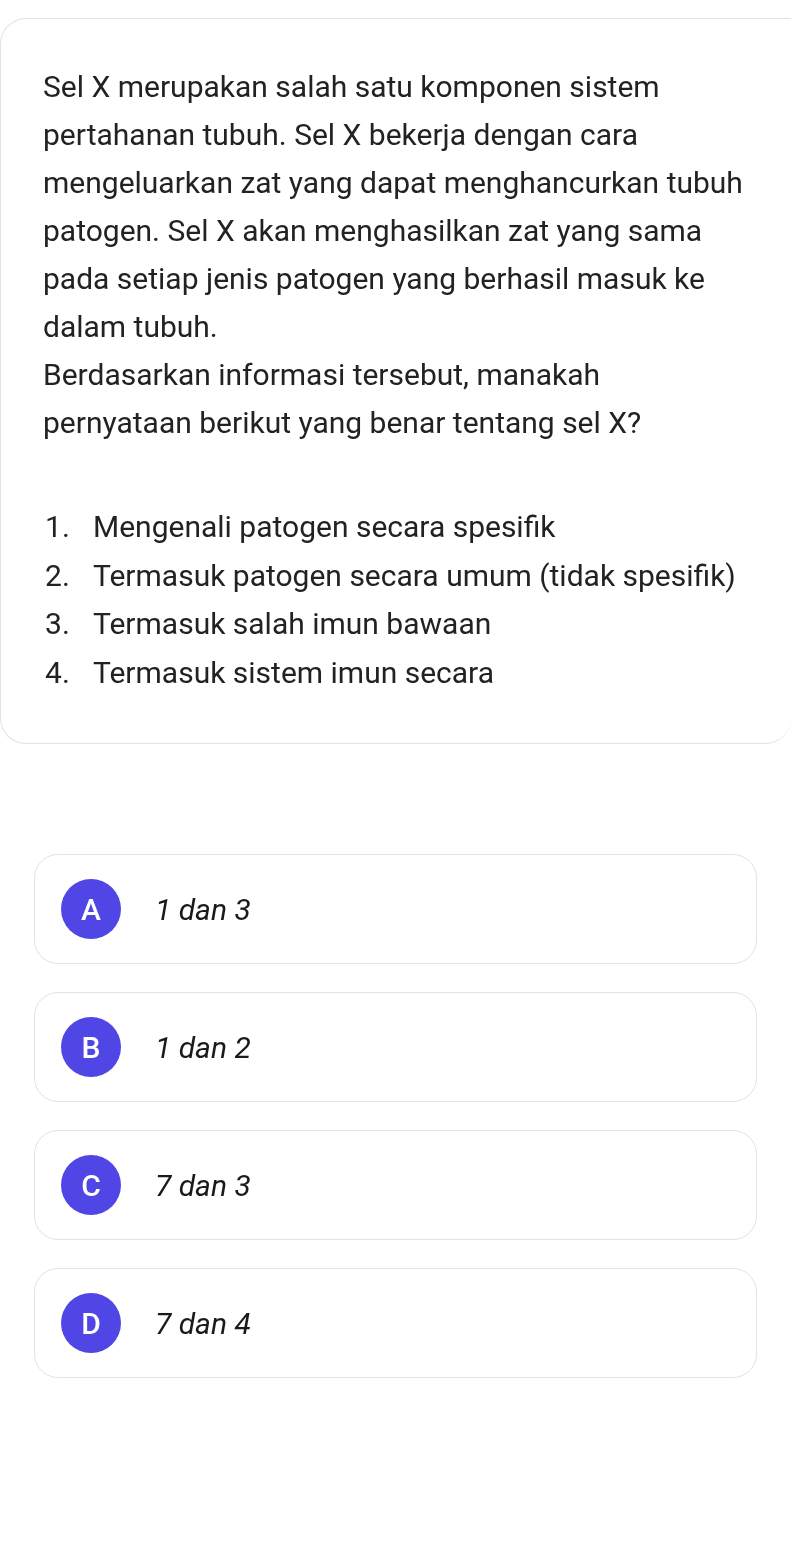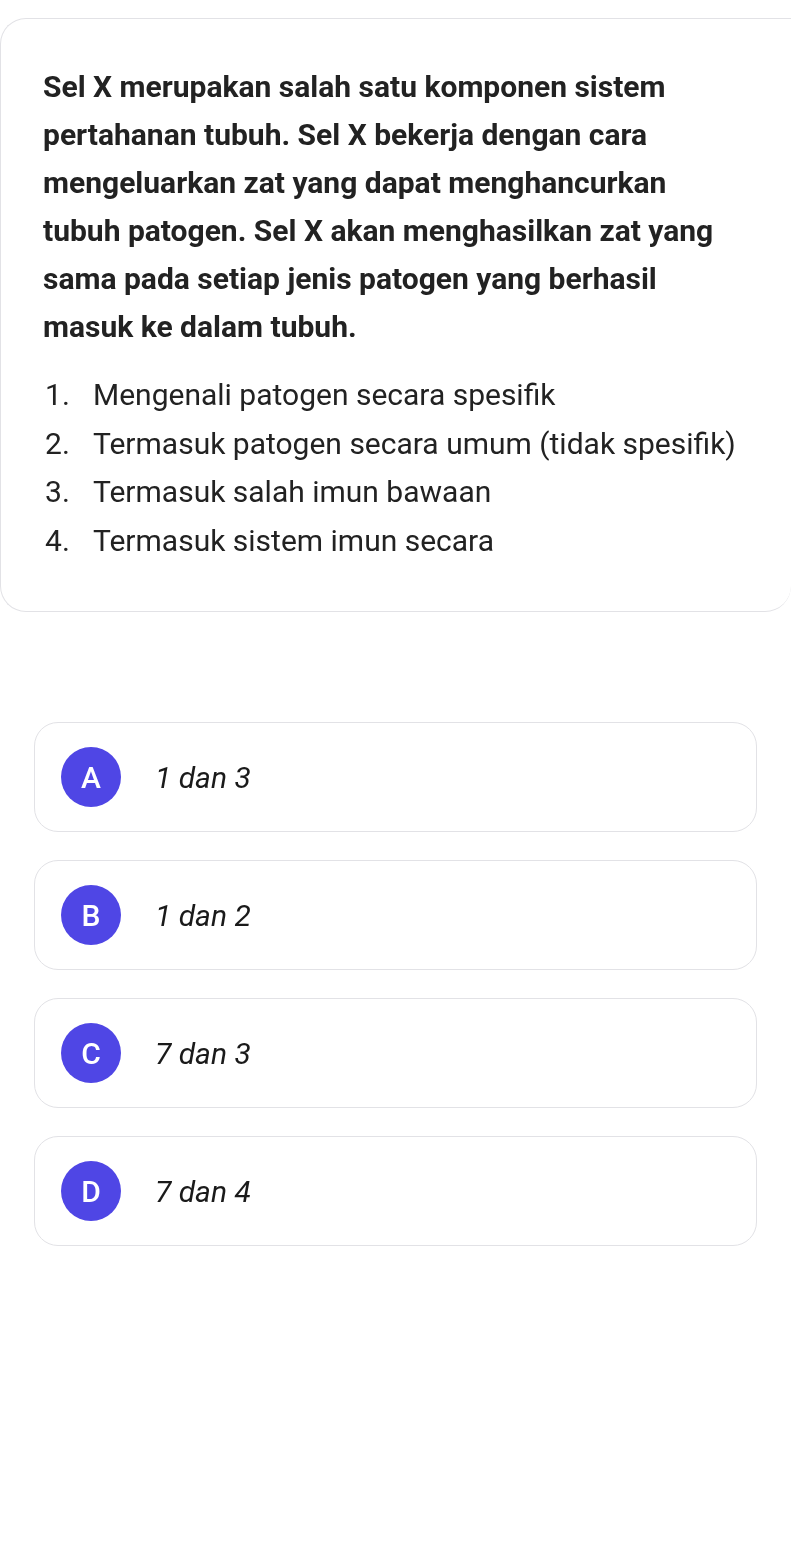--- a/index.html
+++ b/index.html
@@ -15,30 +15,30 @@
     margin: 18px 0 0 0;
     padding: 44px 42px 46px 42px;
     background: #ffffff;
     border-top-right-radius: 0;
     border-right: none;
   }
   .question-text {
     font-size: 30px;
     line-height: 1.6;
     color: #222;
-    font-weight: 700;
+    font-weight: 400;
   }
   .question-text p {
     margin: 0;
   }
   .question-text p + p {
     margin-top: 0;
   }
   .statements {
-    margin-top: 20px;
+    margin-top: 56px;
     padding-left: 50px;
     list-style: none;
     counter-reset: stmt;
     font-size: 30px;
     line-height: 1.62;
     color: #222;
   }
   .statements li {
     counter-increment: stmt;
     position: relative;
@@ -86,20 +86,21 @@
     color: #1a1a1a;
     font-style: italic;
   }
 </style>
 </head>
 <body>
 
 <div class="question-card">
   <div class="question-text">
     <p>Sel X merupakan salah satu komponen sistem pertahanan tubuh. Sel X bekerja dengan cara mengeluarkan zat yang dapat menghancurkan tubuh patogen. Sel X akan menghasilkan zat yang sama pada setiap jenis patogen yang berhasil masuk ke dalam tubuh.</p>
+    <p>Berdasarkan informasi tersebut, manakah pernyataan berikut yang benar tentang sel X?</p>
   </div>
   <ol class="statements">
     <li>Mengenali patogen secara spesifik</li>
     <li>Termasuk patogen secara umum (tidak spesifik)</li>
     <li>Termasuk salah imun bawaan</li>
     <li>Termasuk sistem imun secara</li>
   </ol>
 </div>
 
 <div class="options">

